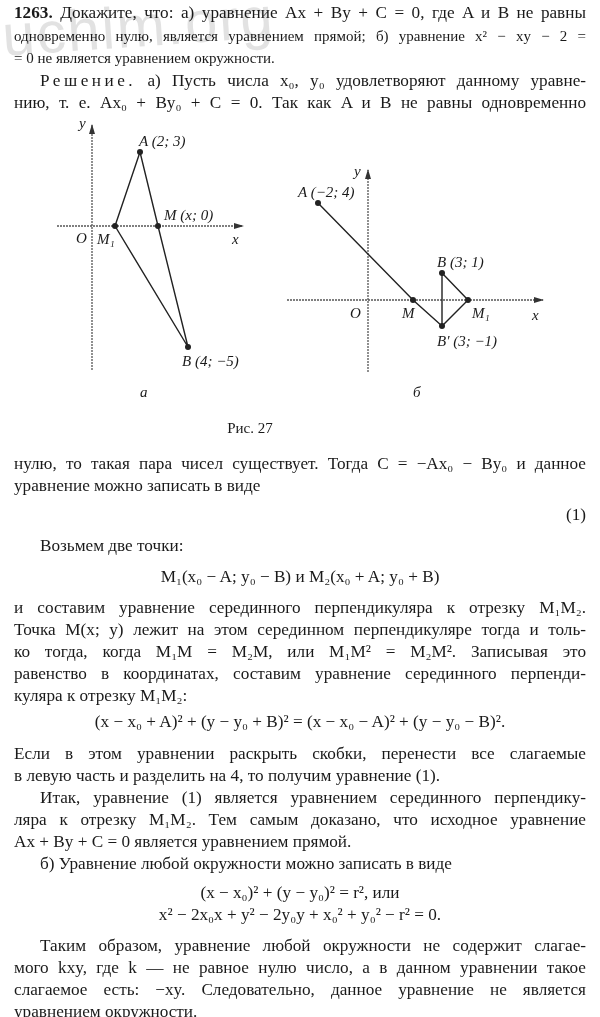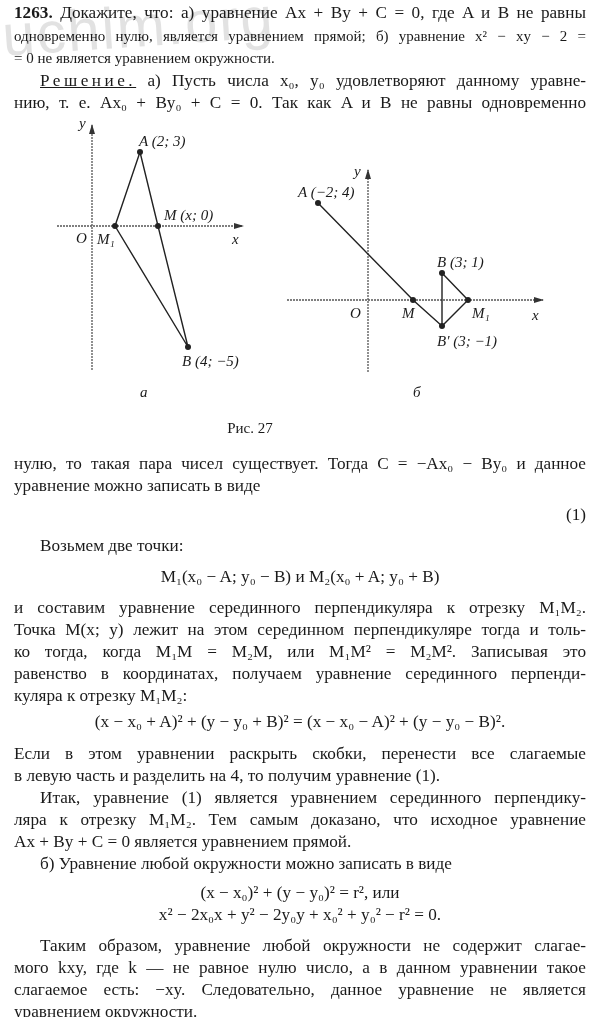--- a/index.html
+++ b/index.html
@@ -20,21 +20,21 @@
     }
     .line {
       position: absolute; left: 14px; width: 572px;
       font-size: 17.2px; line-height: 22px; white-space: nowrap;
     }
     .line.small { font-size: 15px; }
     .justify { text-align: justify; text-align-last: justify; }
     .center { text-align: center; }
     .indent { padding-left: 26px; box-sizing: border-box; }
     .num { font-weight: bold; }
-    .spaced { letter-spacing: 3.5px; text-decoration: underline; }
+    .spaced { letter-spacing: 3.5px; }
     .eqno { position: absolute; right: 0; }
     svg text { font-family: "Liberation Serif", serif; font-size: 15px; fill: #1a1a1a; }
     svg text.it { font-style: italic; }
     .caption { position: absolute; font-size: 15px; font-style: italic; }
     .figcap { position: absolute; left: 0; width: 500px; top: 420px; text-align: center; font-size: 15px; }
   </style>
 </head>
 <body>
 
 <div class="watermark">uchim.org</div>
@@ -107,21 +107,21 @@
 <div class="line center" style="top:504px;">
   <span class="eqno">(1)</span>
 </div>
 
 <div class="line indent" style="top:535px;">Возьмем две точки:</div>
 <div class="line center" style="top:566px;">M₁(x₀ − A; y₀ − B) и M₂(x₀ + A; y₀ + B)</div>
 
 <div class="line justify" style="top:597px;">и составим уравнение серединного перпендикуляра к отрезку M₁M₂.</div>
 <div class="line justify" style="top:619px;">Точка M(x; y) лежит на этом серединном перпендикуляре тогда и толь-</div>
 <div class="line justify" style="top:641px;">ко тогда, когда M₁M = M₂M, или M₁M² = M₂M². Записывая это</div>
-<div class="line justify" style="top:663px;">равенство в координатах, получаем уравнение серединного перпенди-</div>
+<div class="line justify" style="top:663px;">равенство в координатах, составим уравнение серединного перпенди-</div>
 <div class="line" style="top:685px;">куляра к отрезку M₁M₂:</div>
 
 <div class="line center" style="top:711px;">(x − x₀ + A)² + (y − y₀ + B)² = (x − x₀ − A)² + (y − y₀ − B)².</div>
 
 <div class="line justify" style="top:743px;">Если в этом уравнении раскрыть скобки, перенести все слагаемые</div>
 <div class="line" style="top:765px;">в левую часть и разделить на 4, то получим уравнение (1).</div>
 
 <div class="line justify indent" style="top:787px;">Итак, уравнение (1) является уравнением серединного перпендику-</div>
 <div class="line justify" style="top:809px;">ляра к отрезку M₁M₂. Тем самым доказано, что исходное уравнение</div>
 <div class="line" style="top:831px;">Ax + By + C = 0 является уравнением прямой.</div>

